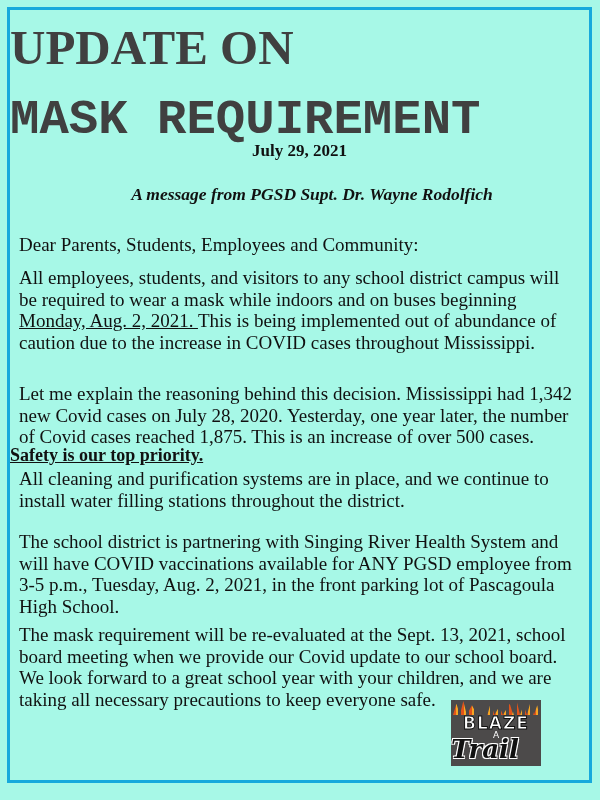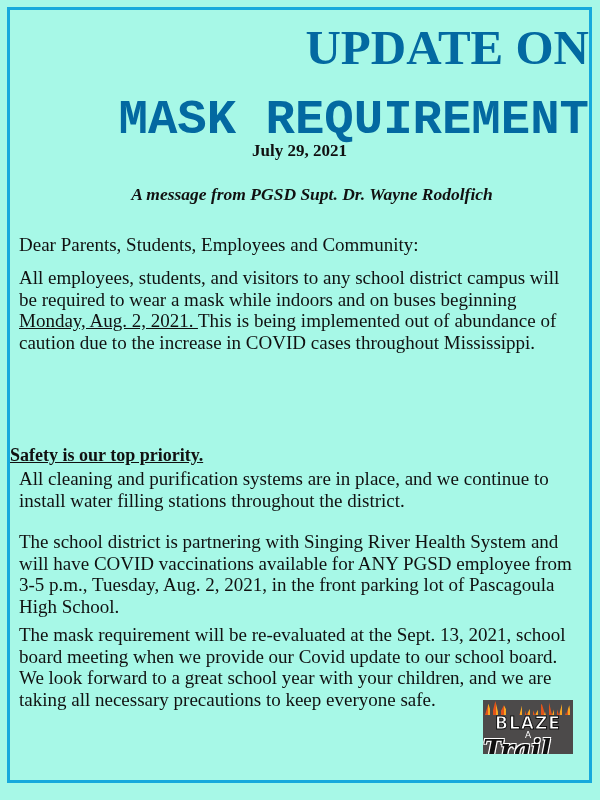--- a/index.html
+++ b/index.html
@@ -13,26 +13,26 @@
     }
     .frame {
       position: absolute;
       left: 7px; top: 7px;
       width: 579px; height: 770px;
       border: 3px solid #17a9dc;
       background: #a7f8e7;
     }
     .title {
       position: absolute; left: 0; right: 0;
-      text-align: right;
+      text-align: left;
       font-weight: bold;
       font-size: 49px;
       line-height: 52px;
       letter-spacing: 0px;
-      color: #0369a1;
+      color: #404040;
     }
     .t1 { top: 12px; }
     .t2 { top: 84px; font-family: Liberation Mono, monospace; }
     .date {
       position: absolute; left: 0; right: 0; top: 124px;
       text-align: center; font-weight: bold; font-size: 17px; margin-top: 7px;
     }
     .from {
       position: absolute; left: 0; right: 0; top: 174px;
       text-align: center; font-weight: bold; font-style: italic; font-size: 17.5px; padding-left: 25px;
@@ -48,24 +48,23 @@
       position: absolute; left: 0; right: 0; top: 435px;
       font-weight: bold; font-size: 18px;
       text-decoration: underline;
     }
     .p3 { top: 458px; }
     .p4 { top: 521px; }
     .p5 { top: 614px; }
     u { text-decoration: underline; }
     .logo {
       position: absolute; left: 441px; top: 690px;
-      width: 90px; height: 54px;
+      width: 90px; height: 66px;
       background: #4c4a4a;
       overflow: hidden;
-      margin-left: 32px;
     }
     .flames {
       position: absolute; left: 2px; right: 2px; top: 1px; height: 14px;
       background: repeating-linear-gradient(90deg, #e2541a 0 3px, #f6a623 3px 5px, transparent 5px 8px);
       clip-path: polygon(0 100%,4% 20%,8% 100%,12% 0,16% 100%,22% 30%,28% 100%,40% 100%,44% 10%,48% 100%,54% 40%,58% 100%,66% 20%,70% 100%,74% 0,78% 100%,82% 30%,86% 100%,90% 10%,94% 100%,98% 30%,100% 100%);
     }
     .blaze {
       position: absolute; left: 0; right: 0; top: 13px;
       text-align: center;
       font-family: "DejaVu Sans", sans-serif;
@@ -94,20 +93,21 @@
 <div class="frame">
   <div class="title t1">UPDATE ON</div>
   <div class="title t2">MASK REQUIREMENT</div>
   <div class="date">July 29, 2021</div>
   <div class="from">A message from PGSD Supt. Dr. Wayne Rodolfich</div>
 
   <div class="p greet">Dear Parents, Students, Employees and Community:</div>
 
   <div class="p p1"><span>All employees, students, and visitors to any school district campus will be required to wear a mask while indoors and on buses beginning </span><u>Monday, Aug. 2, 2021. </u><span>This is being implemented out of abundance of caution due to the increase in COVID cases throughout Mississippi.</span></div>
 
+  <div class="p p2">Let me explain the reasoning behind this decision. Mississippi had 1,342 new Covid cases on July 28, 2020. Yesterday, one year later, the number of Covid cases reached 1,875. This is an increase of over 500 cases.</div>
 
   <div class="safety">Safety is our top priority.</div>
 
   <div class="p p3">All cleaning and purification systems are in place, and we continue to install water filling stations throughout the district.</div>
 
   <div class="p p4">The school district is partnering with Singing River Health System and will have COVID vaccinations available for ANY PGSD employee from 3-5 p.m., Tuesday, Aug. 2, 2021, in the front parking lot of Pascagoula High School.</div>
 
   <div class="p p5">The mask requirement will be re-evaluated at the Sept. 13, 2021, school board meeting when we provide our Covid update to our school board. We look forward to a great school year with your children, and we are taking all necessary precautions to keep everyone safe.</div>
 
   <div class="logo">

